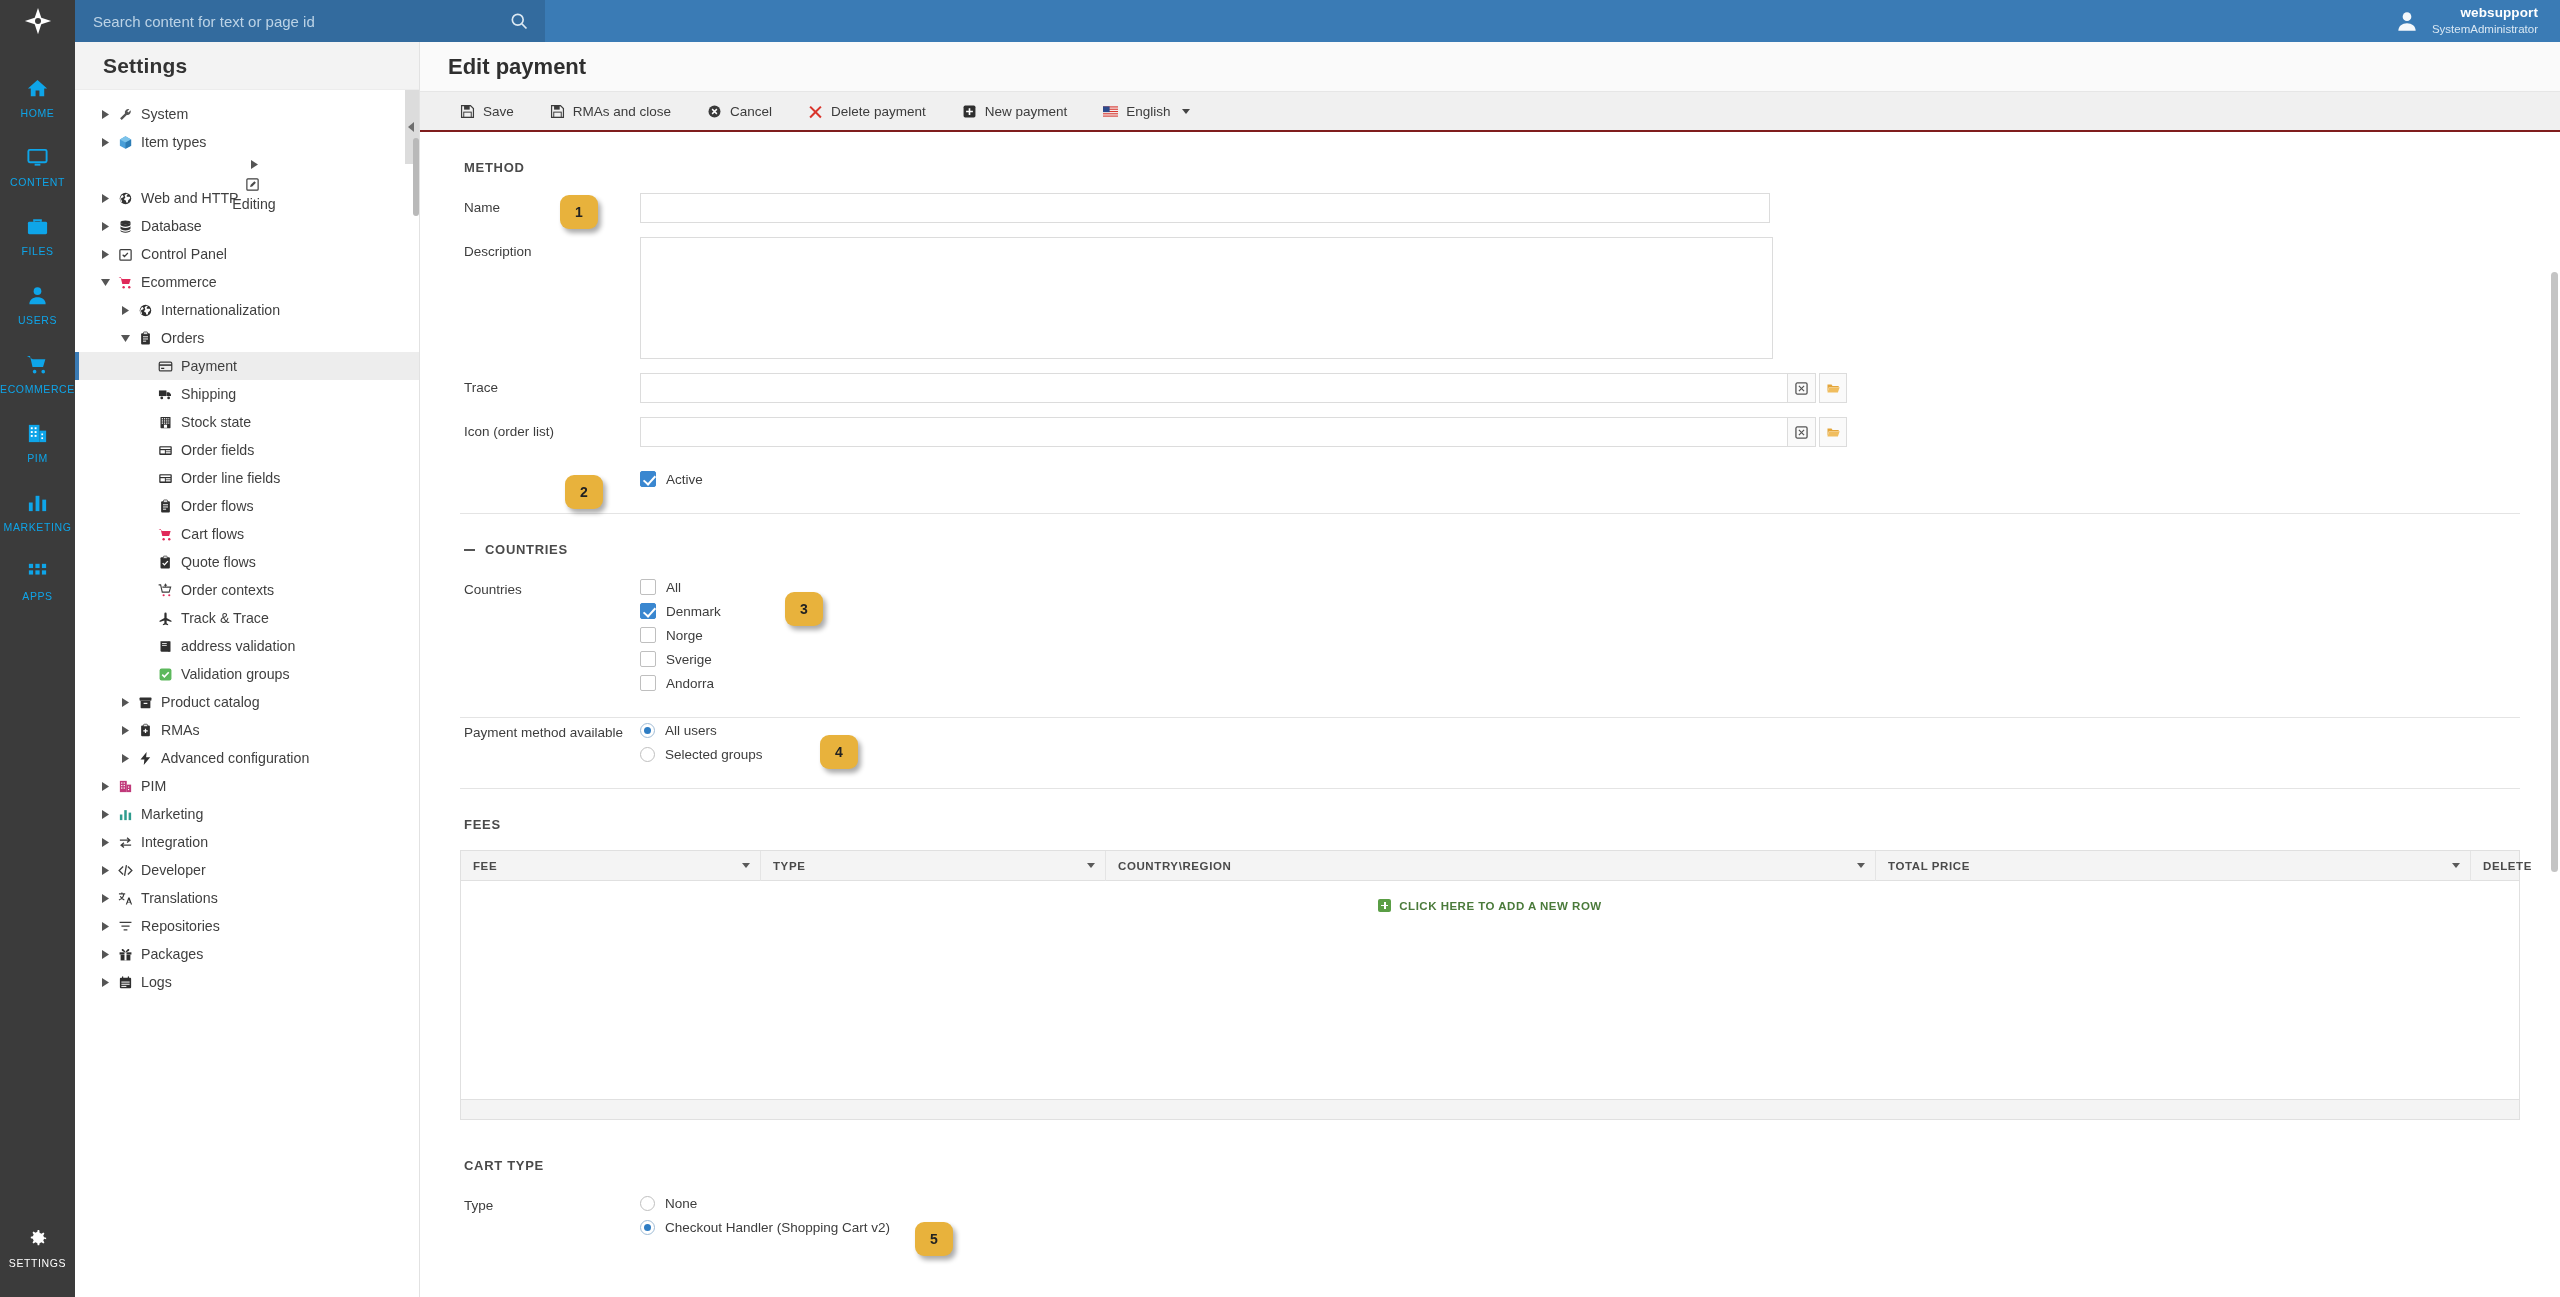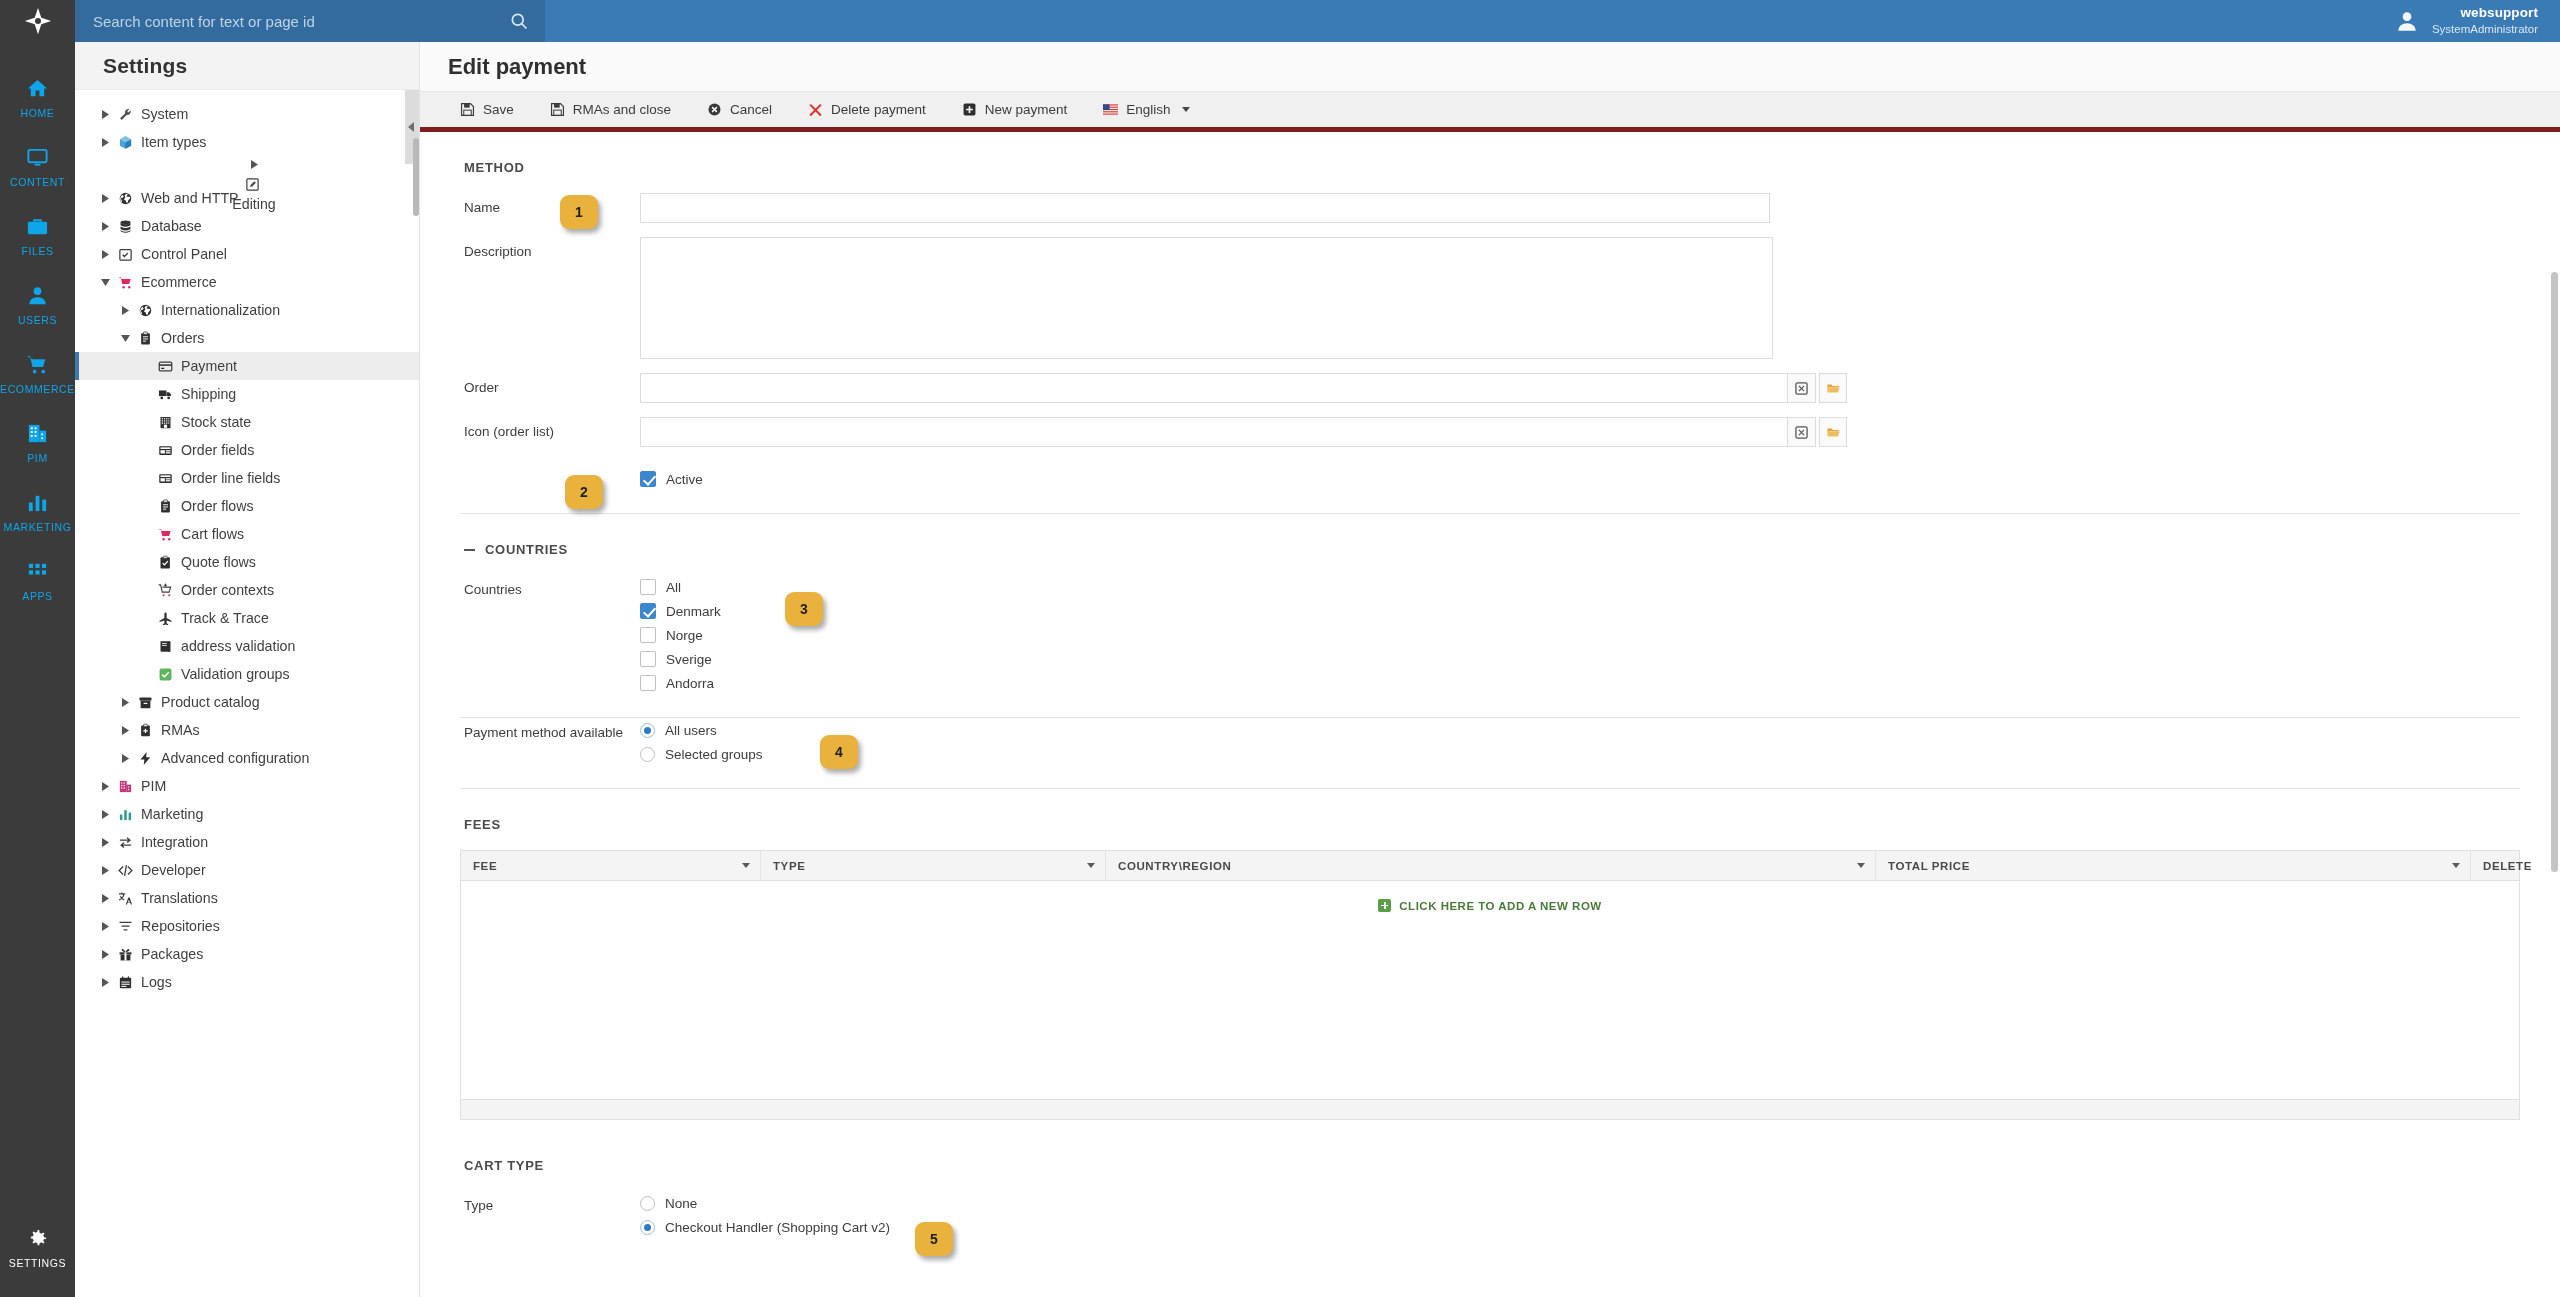--- a/index.html
+++ b/index.html
@@ -111,21 +111,21 @@
     flex: 1; min-width: 0; display: flex; flex-direction: column;
     background: #e9e9e9; position: relative;
   }
   .page-head {
     background: #fafafa; height: 50px; display: flex; align-items: center;
     padding-left: 28px; border-bottom: 1px solid #e6e6e6;
   }
   .page-title { font-size: 22px; color: #2f2f2f; font-weight: bold; }
   .toolbar {
     background: #f0f0f0; height: 40px; display: flex; align-items: center;
-    padding-left: 22px; gap: 0; border-bottom: 5px solid #7f1d1d;
+    padding-left: 22px; gap: 0; border-bottom: 2px solid #7f1d1d;
   }
   .tb-item {
     display: flex; align-items: center; gap: 8px; padding: 0 18px;
     height: 40px; font-size: 13.5px; color: #3c3c3c; cursor: pointer;
   }
   .tb-item svg { width: 15px; height: 15px; }
   .tb-flag { width: 17px; height: 12px; }
   .caret { width: 0; height: 0; border-left: 4px solid transparent;
            border-right: 4px solid transparent; border-top: 5px solid #444;
            margin-left: 3px; }
@@ -981,21 +981,21 @@
           </div>
 
           <div class="frow">
             <div class="flabel">Description</div>
             <div class="fctl">
               <textarea class="ta" style=""></textarea>
             </div>
           </div>
 
           <div class="frow">
-            <div class="flabel">Order</div>
+            <div class="flabel">Trace</div>
             <div class="fctl">
               <input class="inp inp-icon" value="" style="">
               <div class="picker-btn">
                 <svg viewBox="0 0 14 14" fill="currentColor">
                   <rect x="1" y="1" width="12" height="12" rx="1.5" fill="none" stroke="currentColor" stroke-width="1.4"></rect>
                   <path d="M4.2 4.2 L9.8 9.8 M9.8 4.2 L4.2 9.8" stroke="currentColor" stroke-width="1.3" fill="none"></path>
                 </svg>
               </div>
               <div class="picker-btn folder">
                 <svg viewBox="0 0 16 14" fill="currentColor">

